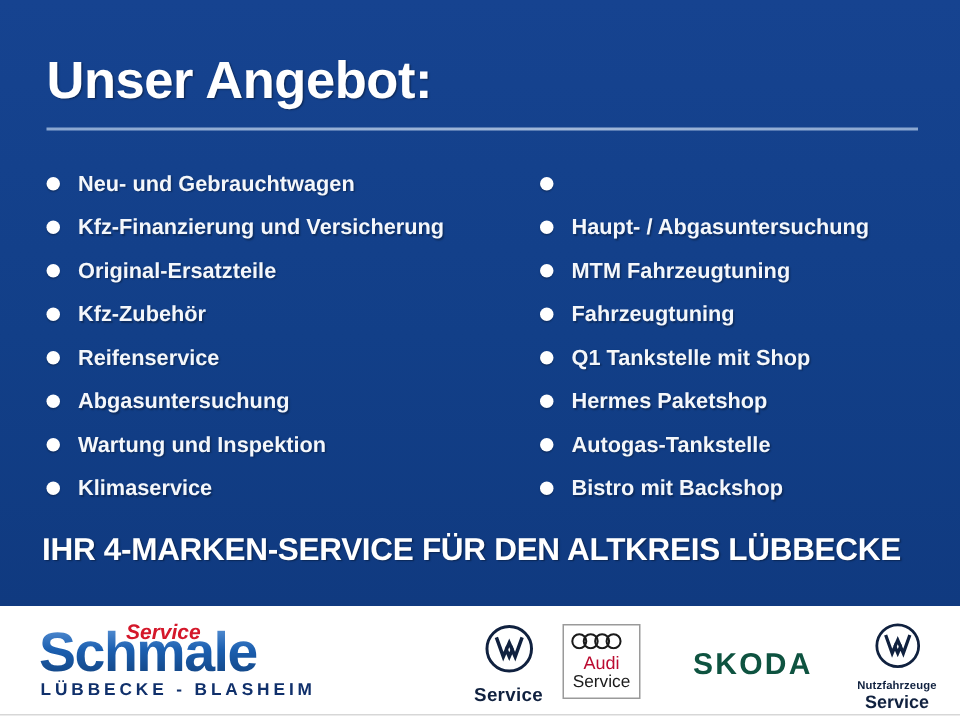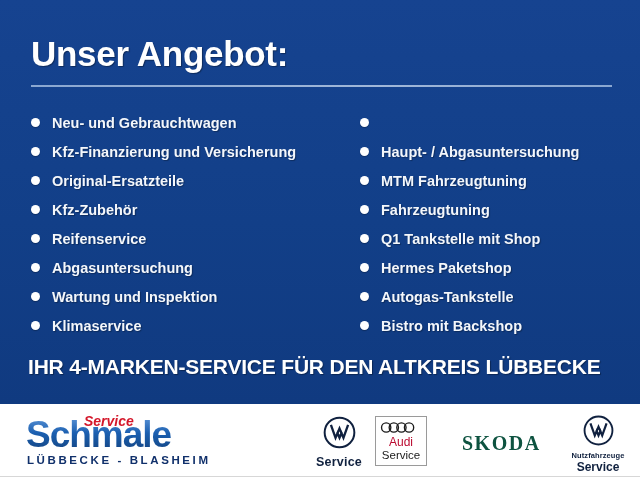--- a/index.html
+++ b/index.html
@@ -215,21 +215,20 @@
 
   
   .logo-skoda {
     position: absolute;
     left: 462px;
     top: 432px;
     font-size: 20px;
     font-weight: bold;
     color: #0e5340;
     letter-spacing: 1.5px;
-    font-family: Liberation Serif, serif;
   }
 
   
   .logo-vw-nutz {
     position: absolute;
     left: 560px;
     top: 415px;
     width: 76px;
     text-align: center;
   }

